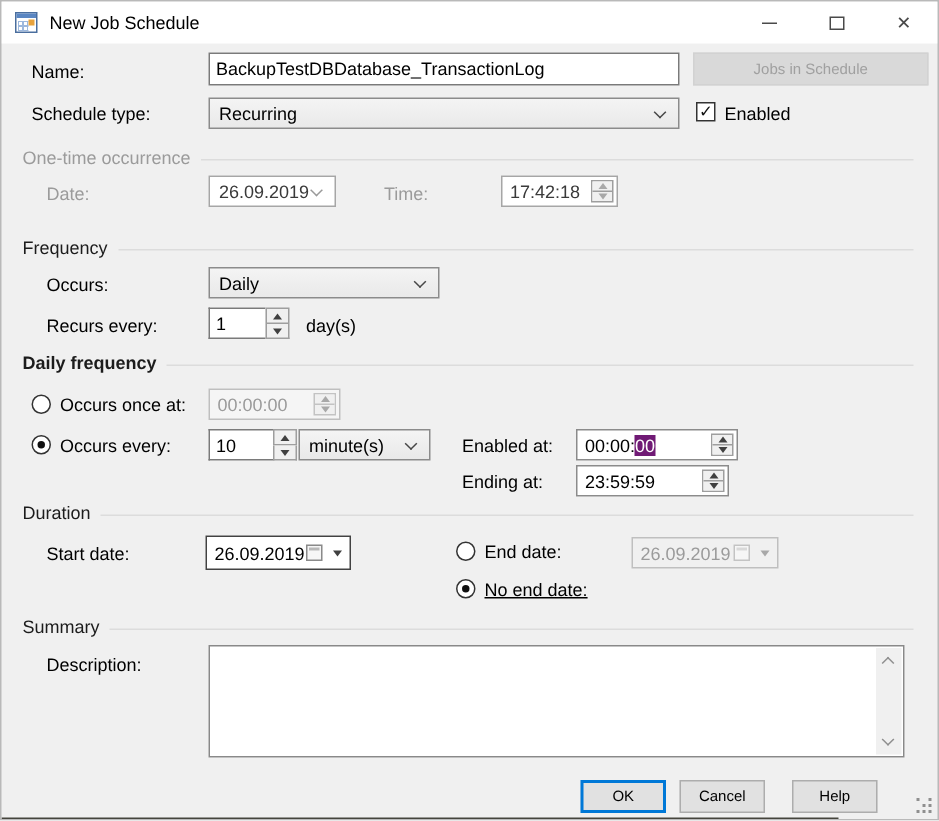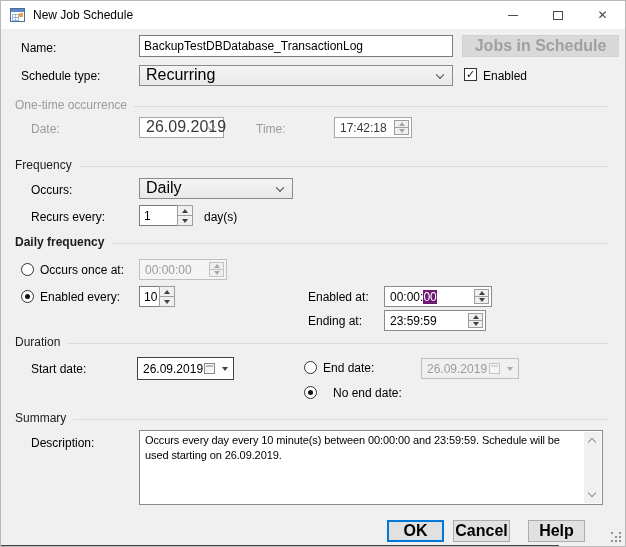--- a/index.html
+++ b/index.html
@@ -28,27 +28,27 @@
   
   .lbl { position:absolute; font-size:12px; color:#000; white-space:nowrap; }
   .dis { color:#9b9b9b !important; }
   .grp { position:absolute; left:14px; right:16px; display:flex; align-items:center; gap:7px;
          font-size:12px; color:#1c1c1c; }
   .grp .line { flex:1; height:1px; background:#dcdcdc; margin-top:2px; }
 
   .tb { position:absolute; background:#fff; border:1px solid #7a7a7a; font-size:12px;
         color:#000; padding:0 4px; font-family:"Liberation Sans", sans-serif; }
 
-  .btn { position:absolute; background:#e1e1e1; border:1px solid #adadad; font-size:16px;
-         color:#000; font-family:"Liberation Sans", sans-serif;font-weight:bold; }
+  .btn { position:absolute; background:#e1e1e1; border:1px solid #adadad; font-size:10px;
+         color:#000; font-family:"Liberation Sans", sans-serif; }
   .btn.def { border:2px solid #0078d7; }
   .btn.disb { background:#d9d9d9; border:1px solid #d2d2d2; color:#a0a0a0; }
 
   .combo { position:absolute; background:linear-gradient(#f4f4f4,#e9e9e9); border:1px solid #8b8b8b;
-           font-size:16px; color:#000; display:flex; align-items:flex-start; padding:0 22px 0 6px; }
+           font-size:12px; color:#000; display:flex; align-items:center; padding:0 22px 0 6px; }
   .combo.white { background:#fff; border-color:#a6a6a6; }
   .chev { position:absolute; right:9px; top:50%; width:6px; height:6px;
           border-right:1px solid #474747; border-bottom:1px solid #474747;
           transform:translateY(-70%) rotate(45deg); }
   .chev.g { border-color:#9a9a9a; }
 
   
   .stepper { position:absolute; display:flex; }
   .stepper .val { background:#fff; border:1px solid #7a7a7a; border-right:none; flex:1;
                   font-size:12px; display:flex; align-items:center; padding-left:4px; color:#000; }
@@ -194,31 +194,35 @@
         <span class="c">
           <span class="tu g"></span>
         </span>
         <span class="c" style="border-color:#c3c3c3;">
           <span class="td g"></span>
         </span>
       </span>
   </div>
 
   <span class="radio sel" style="left:20px; top:289px;"></span>
-  <span class="lbl" style="left:39px; top:289px;">Enabled every:</span>
-  <div class="stepper" style="left:138px; top:285px; width:36px; height:21px;">
+  <span class="lbl" style="left:39px; top:289px;">Occurs every:</span>
+  <div class="stepper" style="left:138px; top:285px; width:59px; height:21px;">
     <span class="val">10</span>
     <span class="udcol">
         <span class="c">
           <span class="tu"></span>
         </span>
         <span class="c">
           <span class="td"></span>
         </span>
       </span>
+  </div>
+  <div class="combo" style="left:198px; top:285px; width:88px; height:21px;">
+    <span>minute(s)</span>
+    <span class="chev"></span>
   </div>
   <span class="lbl" style="left:307px; top:289px;">Enabled at:</span>
   <div class="timef" style="left:383px; top:285px; width:108px; height:21px;">
     <span>00:00:</span>
       <span class="selseg">00</span>
     <span class="ud">
         <span class="c">
           <span class="tu"></span>
         </span>
         <span class="c">
@@ -250,29 +254,28 @@
     <span class="td"></span>
   </div>
   <span class="radio" style="left:303px; top:360px;"></span>
   <span class="lbl" style="left:322px; top:360px;">End date:</span>
   <div class="dtp disb" style="left:420px; top:357px; width:98px; height:21px;">
     <span>26.09.2019</span>
     <span class="calico g"></span>
     <span class="td g"></span>
   </div>
   <span class="radio sel" style="left:303px; top:385px;"></span>
-  <span class="lbl" style="left:332px; top:385px;">No end date:</span>
+  <span class="lbl" style="left:322px; top:385px;text-decoration:underline;">No end date:</span>
 
   <div class="grp" style="top:410px;">
     <span>Summary</span>
       <span class="line"></span>
   </div>
   <span class="lbl" style="left:30px; top:435px;">Description:</span>
   <div class="descbox" style="left:138px; top:429px; width:464px; height:75px;">
-    <div class="desctext">Occurs every day every 10 minute(s) between 00:00:00 and 23:59:59. Schedule will be used starting on 26.09.2019.</div>
     <div class="sbar">
       <span class="a up"></span>
       <span class="a dn"></span>
     </div>
   </div>
 
   <button class="btn def" style="left:386px; top:519px; width:57px; height:22px;">OK</button>
   <button class="btn" style="left:452px; top:519px; width:57px; height:22px;">Cancel</button>
   <button class="btn" style="left:527px; top:519px; width:57px; height:22px;">Help</button>
 

